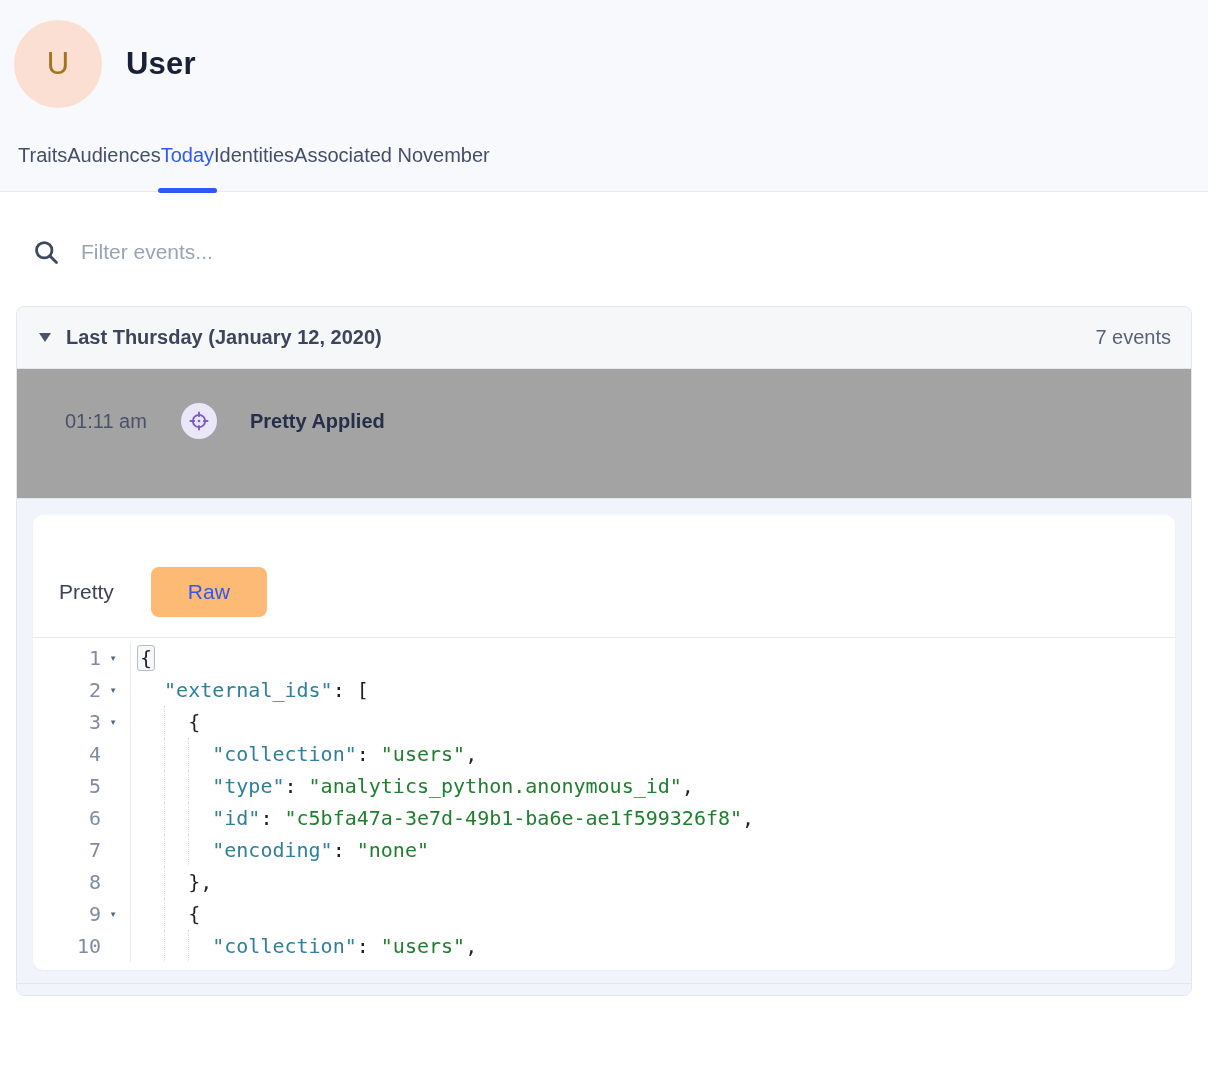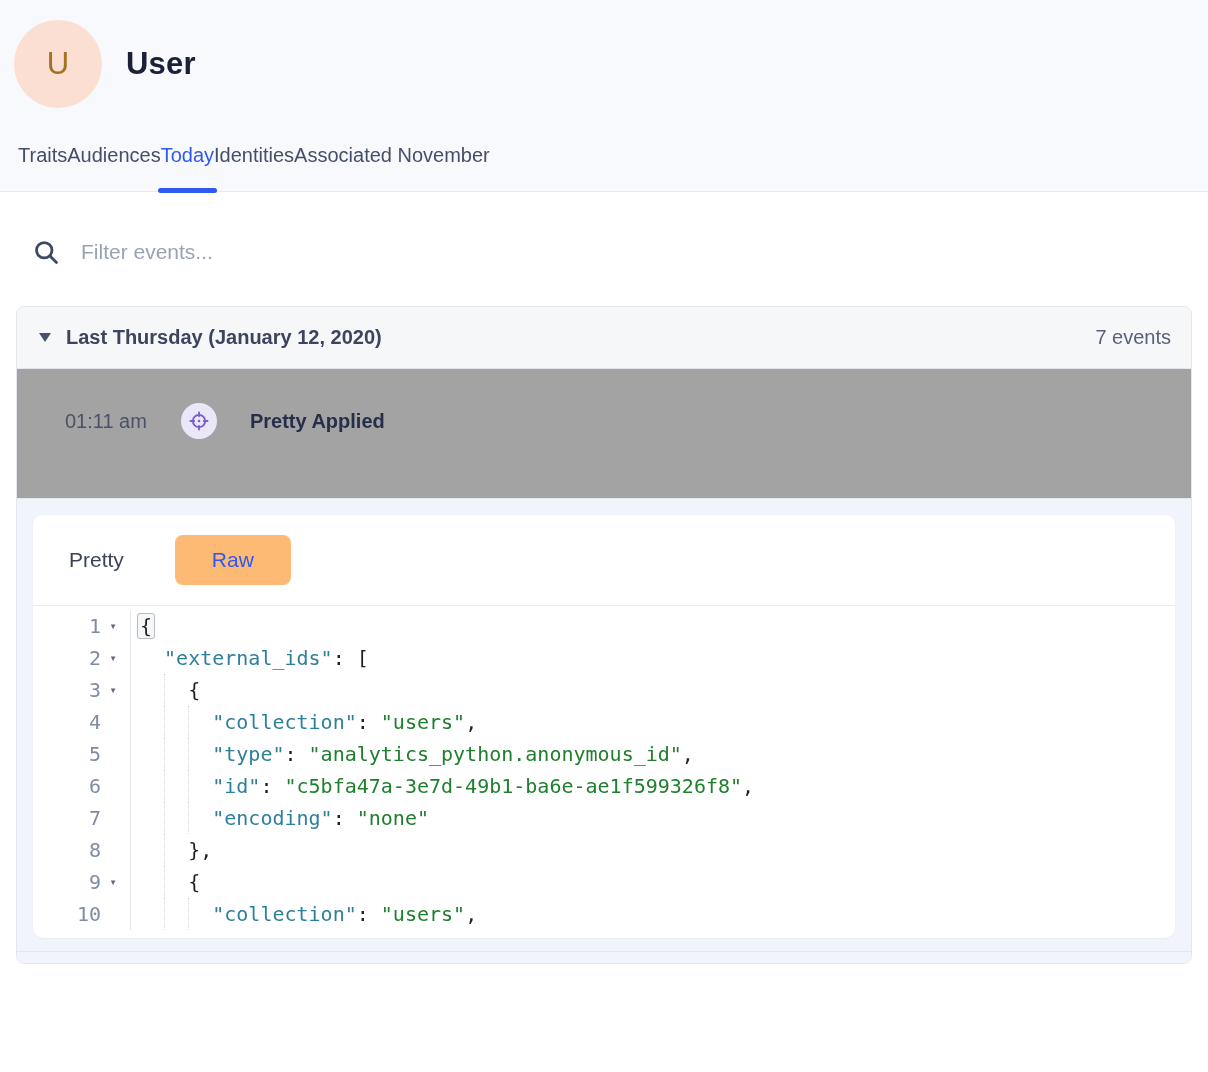--- a/index.html
+++ b/index.html
@@ -67,21 +67,21 @@
   .event-time { font-size:20px; color:#4a5269; line-height:36px; }
   .event-icon-circle {
     width:36px; height:36px; border-radius:50%; background:#eae8f8;
     display:flex; align-items:center; justify-content:center; margin-left:34px;
   }
   .event-name { font-size:20px; font-weight:600; color:#262e49; line-height:36px; margin-left:33px; }
 
   .payload-area { background:#f1f4fa; padding:16px 16px 13px 16px; border-top:1px solid #e3e6ed; }
   .payload-card { background:#ffffff; border-radius:10px; box-shadow:0 1px 2px rgba(20,30,60,.04); overflow:hidden; }
 
-  .toggle-row { display:flex; align-items:center; gap:51px; padding:20px 36px; border-bottom:1px solid #e8eaef; }
+  .toggle-row { display:flex; align-items:center; gap:37px; padding:20px 26px; border-bottom:1px solid #e8eaef;margin-top:32px; }
   .pretty-btn {
     background:none; border:none; font-family:inherit; font-size:21px;
     color:#3c4257; cursor:pointer; padding:0;
   }
   .raw-btn {
     background:#fdba74; border:none; font-family:inherit; font-size:21px;
     color:#3158f0; cursor:pointer; padding:13px 37px; border-radius:8px;
   }
 
   .code-area { font-family:"DejaVu Sans Mono", monospace; font-size:20px; padding:4px 0 8px 0; }

